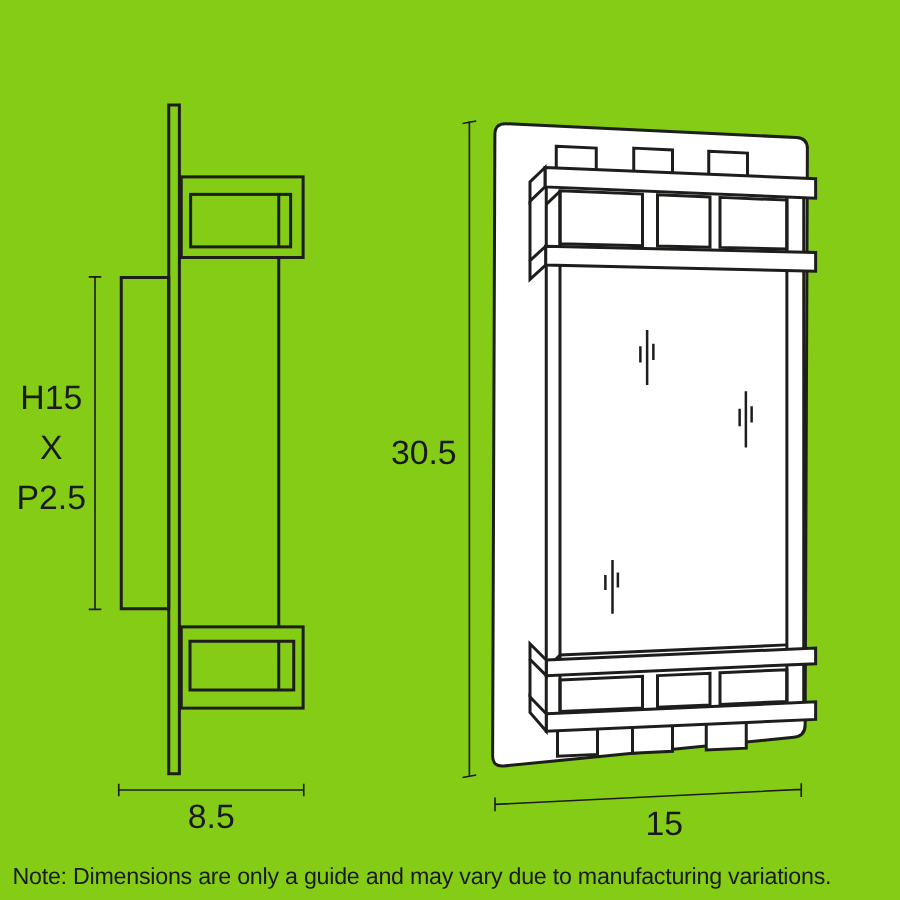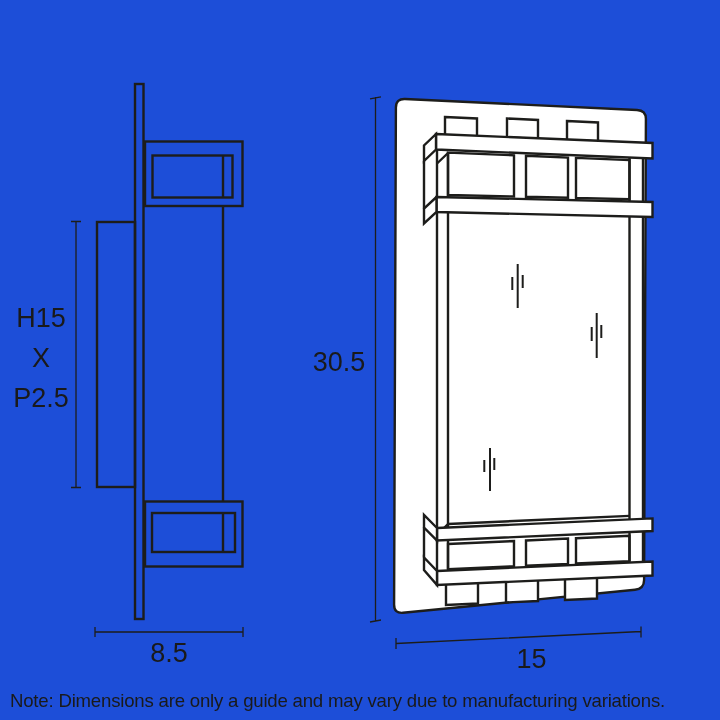--- a/index.html
+++ b/index.html
@@ -7,21 +7,21 @@
     padding: 0;
     background: #ffffff;
     width: 720px;
     height: 720px;
     font-family: "Liberation Sans", sans-serif;
   }
   .canvas {
     position: relative;
     width: 720px;
     height: 720px;
-    background: #1d4ed8;
+    background: #84cc16;
     overflow: hidden;
   }
   svg { display: block; }
   .draw { stroke: #1d1d1b; stroke-width: 2.4; fill: none; stroke-linejoin: miter; }
   .drawfill { stroke: #1d1d1b; stroke-width: 2.4; fill: #ffffff; stroke-linejoin: miter; }
   .dim { stroke: #1d1d1b; stroke-width: 1.3; fill: none; }
   .sparkle { stroke: #1d1d1b; stroke-width: 2; fill: none; }
   .dimtext {
     fill: #1a1a1a;
     font-size: 27px;

